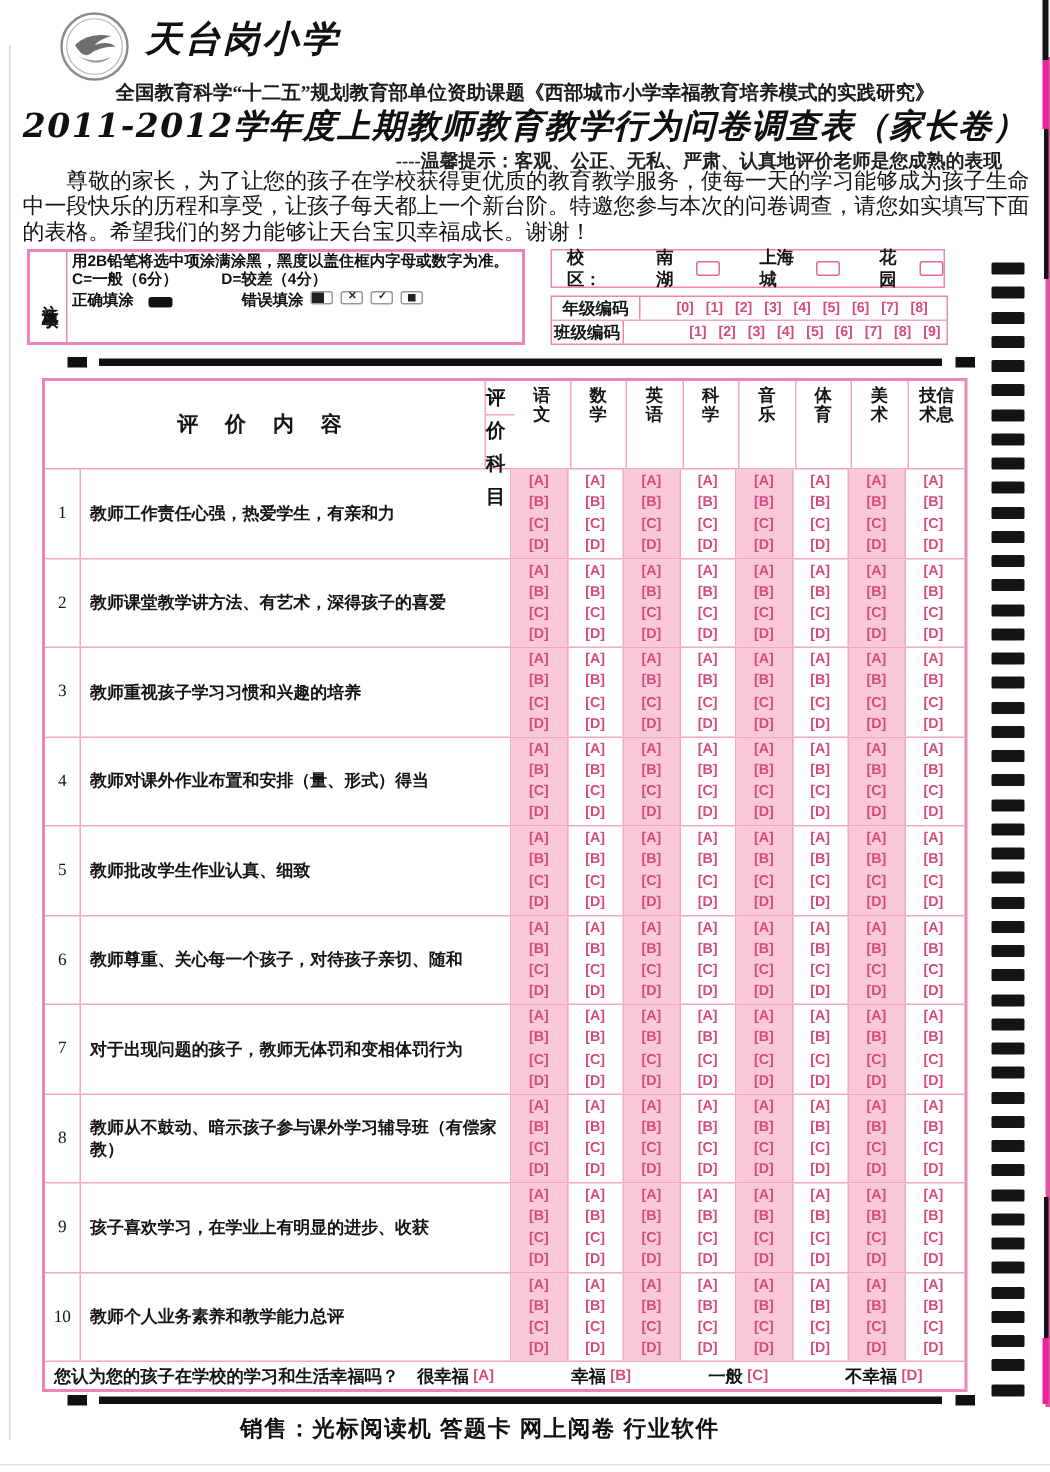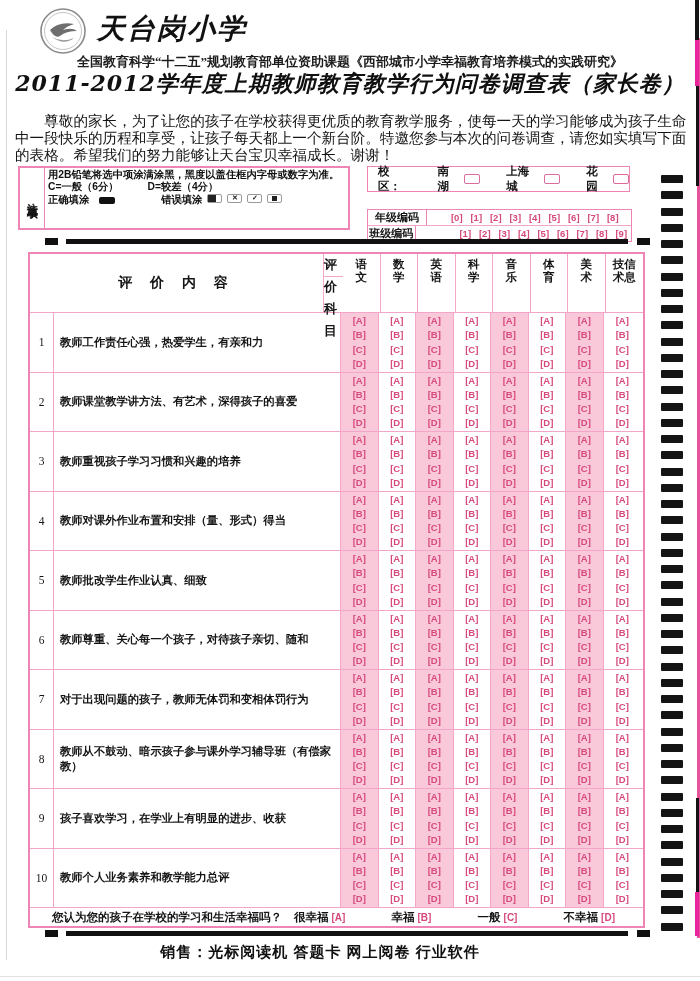--- a/index.html
+++ b/index.html
@@ -2,21 +2,21 @@
 <html><head>
 <meta charset="utf-8">
 <style>
   html,body{margin:0;padding:0;background:#fff;}
   #sheet{position:relative;width:700px;height:981px;background:#ffffff;overflow:hidden;
          font-family:"Liberation Sans",sans-serif;color:#151515;}
 
   
   .logo{position:absolute;left:36px;top:7px;width:54px;height:50px;}
   .school-name{position:absolute;left:97px;top:10px;font-family:"DejaVu Serif",serif;
-               font-weight:bold;font-style:italic;font-size:28px;letter-spacing:2px;color:#111;}
+               font-weight:bold;font-style:italic;font-size:24px;letter-spacing:2px;color:#111;}
   .project-line{position:absolute;left:0;top:53px;width:700px;text-align:center;
                 font-family:"Liberation Serif",serif;font-weight:bold;font-size:13px;color:#1c1c1c;}
   .main-title{position:absolute;left:0;top:69px;width:700px;text-align:center;
               font-family:"DejaVu Serif",serif;font-style:italic;font-weight:bold;
               font-size:22px;letter-spacing:1px;color:#101010;}
   .tip-line{position:absolute;left:0;top:99px;width:668px;text-align:right;
             font-family:"Liberation Serif",serif;font-weight:bold;font-size:12.5px;color:#222;}
   .intro{position:absolute;left:15px;top:113px;width:672px;font-family:"Liberation Serif",serif;
          font-size:14.6px;line-height:16.9px;text-indent:2em;color:#141414;}
 
@@ -44,21 +44,21 @@
 
   
   .campus-box{position:absolute;left:367px;top:166px;width:263px;height:26px;
               border:1.5px solid #ee85b4;box-sizing:border-box;display:flex;align-items:center;
               font-size:11.5px;font-weight:bold;}
   .campus-label{margin-left:10px;}
   .campus-opt{display:flex;align-items:center;}
   .campus-opt .opt-label{margin-left:26px;}
   .campus-bubble{display:inline-block;width:15px;height:8px;border:1px solid #e06a9a;
                  border-radius:2px;margin-left:5px;background:#fff;}
-  .codes-box{position:absolute;left:367px;top:209px;width:265px;height:33px;
+  .codes-box{position:absolute;left:367px;top:197px;width:265px;height:33px;
              border:1.5px solid #ee85b4;box-sizing:border-box;}
   .code-row{display:flex;height:15px;align-items:center;}
   .code-row + .code-row{border-top:1px solid #f3a6c8;}
   .code-label{width:58px;text-align:center;font-size:11px;font-weight:bold;
               border-right:1px solid #ee85b4;align-self:stretch;display:flex;
               align-items:center;justify-content:center;}
   .code-digits{display:flex;}
   .code-bubble{display:inline-block;width:19.5px;text-align:center;font-size:9.5px;
                font-weight:bold;color:#d6497d;}
 
@@ -86,21 +86,21 @@
         font-family:"Liberation Serif",serif;font-size:11.5px;box-sizing:border-box;}
   .qtext{width:287px;border-right:1px solid #f3a6c8;display:flex;align-items:center;
          padding-left:6px;font-size:11.3px;font-weight:bold;box-sizing:border-box;}
   .qopts{width:37.5px;border-right:1px solid #f3a6c8;box-sizing:border-box;text-align:center;
          padding-top:1px;}
   .qopts:last-child{border-right:none;}
   .qopts.shaded{background:#f9c9da;}
   .opt-bubble{font-size:9.5px;font-weight:bold;color:#d6497d;line-height:14.3px;}
 
   .happy-row{display:flex;height:18px;align-items:center;font-size:11.5px;font-weight:bold;}
-  .happy-question{padding-left:22px;width:242px;}
+  .happy-question{padding-left:6px;width:242px;}
   .happy-opt{display:flex;align-items:center;}
   .happy-opt .h-label{color:#111;}
   .happy-opt .h-mark{color:#d6497d;font-size:10px;margin-left:3px;}
   .happy-opt + .happy-opt{margin-left:0;}
 
   .footer-line{position:absolute;left:0;top:943px;width:640px;text-align:center;
                font-size:15px;font-weight:bold;letter-spacing:1px;color:#111;}
 
   
   .scan-edge-left{position:absolute;left:6px;top:30px;width:1px;height:930px;background:#d8d8d8;}
@@ -113,20 +113,21 @@
 
   <svg class="logo" viewBox="0 0 52 50">
     <circle cx="26" cy="24" r="22" fill="#ffffff" stroke="#8a8a8a" stroke-width="1.6"></circle>
     <circle cx="26" cy="24" r="18.5" fill="none" stroke="#b5b5b5" stroke-width="0.8"></circle>
     <path d="M13 23 q9 -9 24 -6 q-7 2 -11 6 q9 -3 14 1 q-11 0 -17 5 q-5 3 -10 -6 z" fill="#6e6e6e"></path>
     <path d="M15 30 q10 6 22 1 q-10 8 -22 -1 z" fill="#9a9a9a"></path>
   </svg>
   <div class="school-name">天台岗小学</div>
   <div class="project-line">全国教育科学“十二五”规划教育部单位资助课题《西部城市小学幸福教育培养模式的实践研究》</div>
   <div class="main-title">2011-2012学年度上期教师教育教学行为问卷调查表（家长卷）</div>
+  <div class="tip-line">----温馨提示：客观、公正、无私、严肃、认真地评价老师是您成熟的表现</div>
   <div class="intro">尊敬的家长，为了让您的孩子在学校获得更优质的教育教学服务，使每一天的学习能够成为孩子生命中一段快乐的历程和享受，让孩子每天都上一个新台阶。特邀您参与本次的问卷调查，请您如实填写下面的表格。希望我们的努力能够让天台宝贝幸福成长。谢谢！</div>
 
   <div class="notice-box">
     <div class="notice-label">注意事项</div>
     <div class="notice-body">
       <div>用2B铅笔将选中项涂满涂黑，黑度以盖住框内字母或数字为准。</div>
       <div class="notice-scores">
         <span>C=一般（6分）</span>
         <span class="score-b">D=较差（4分）</span>
       </div>

